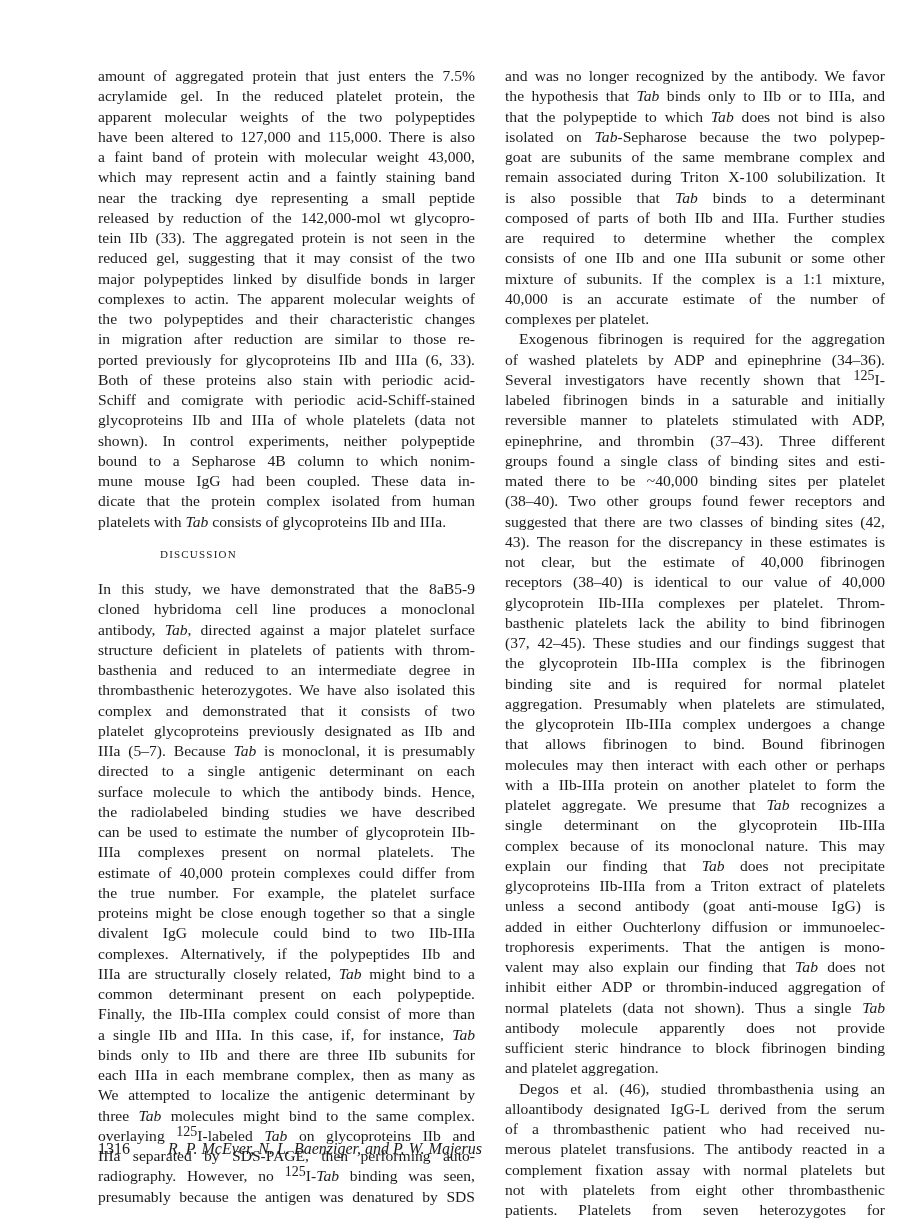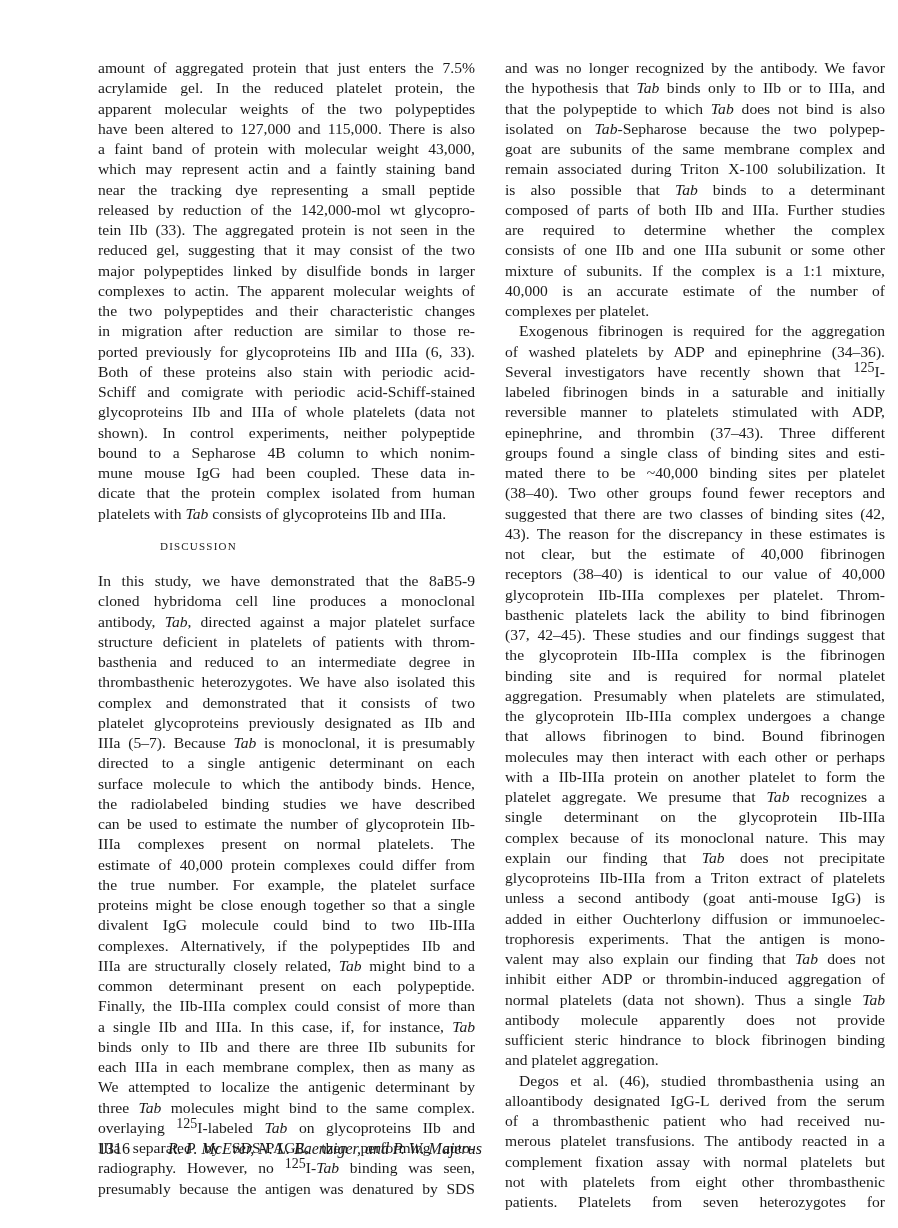--- a/index.html
+++ b/index.html
@@ -1,19 +1,19 @@
 <!DOCTYPE html>
 <html><head>
 <meta charset="utf-8">
 <style>
   html, body { margin: 0; padding: 0; background: #ffffff; }
   body { width: 898px; height: 1228px; position: relative; overflow: hidden; }
   .page { position: absolute; left: 0; top: 0; width: 898px; height: 1228px; background: #fff; color: #1a1a1a;
           font-family: "DejaVu Serif", "Liberation Serif", serif; }
-  .col { position: absolute; top: 58px; width: 377px; font-family: "Liberation Serif", "DejaVu Serif", serif;
+  .col { position: absolute; top: 66px; width: 377px; font-family: "Liberation Serif", "DejaVu Serif", serif;
          font-size: 15.6px; line-height: 20.25px; text-align: justify; }
   .col-left { left: 98px; }
   .col-right { left: 505px; width: 380px; }
   .line { display: block; white-space: nowrap; text-align: justify; text-align-last: justify; height: 20.25px; overflow: visible; }
   .line.last { text-align-last: left; }
   .indent { padding-left: 14px; }
   .heading { display: block; height: 20.25px; margin-top: 12px; margin-bottom: 15px; padding-left: 62px;
              letter-spacing: 1.2px; font-size: 11px; }
   i { font-style: italic; }
   sup { font-size: 14px; vertical-align: 5px; line-height: 0; }

